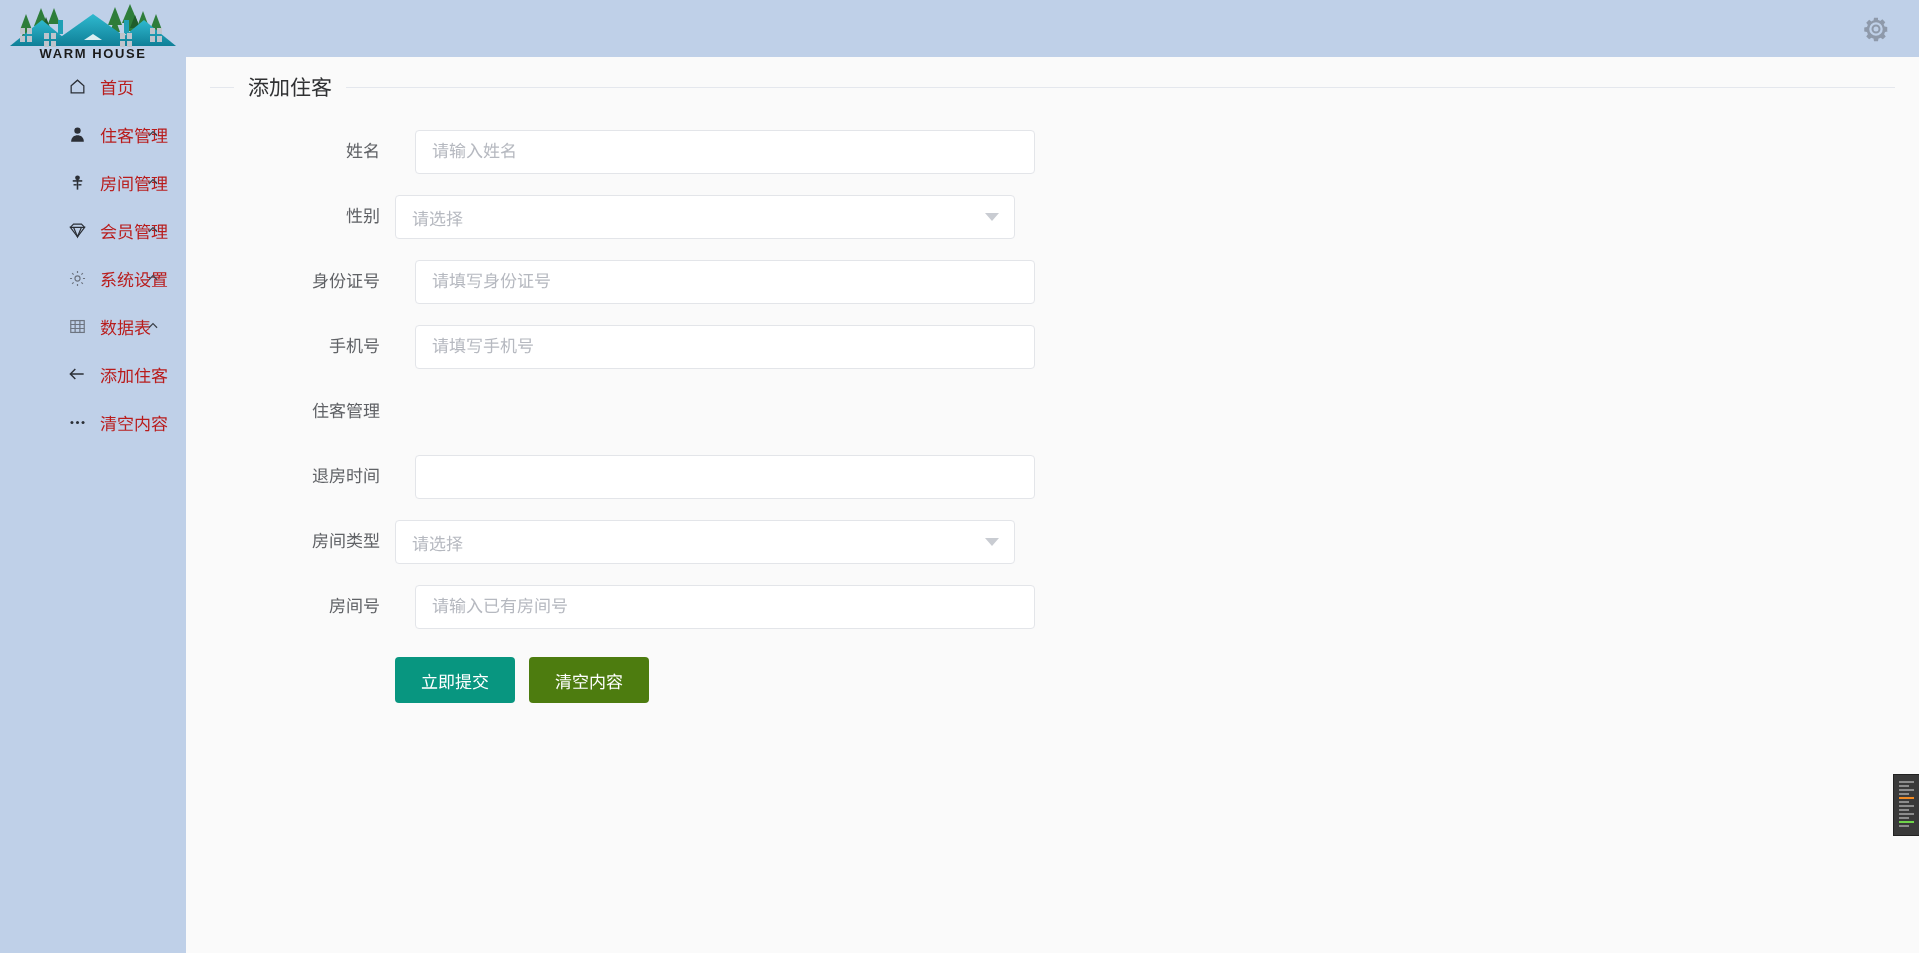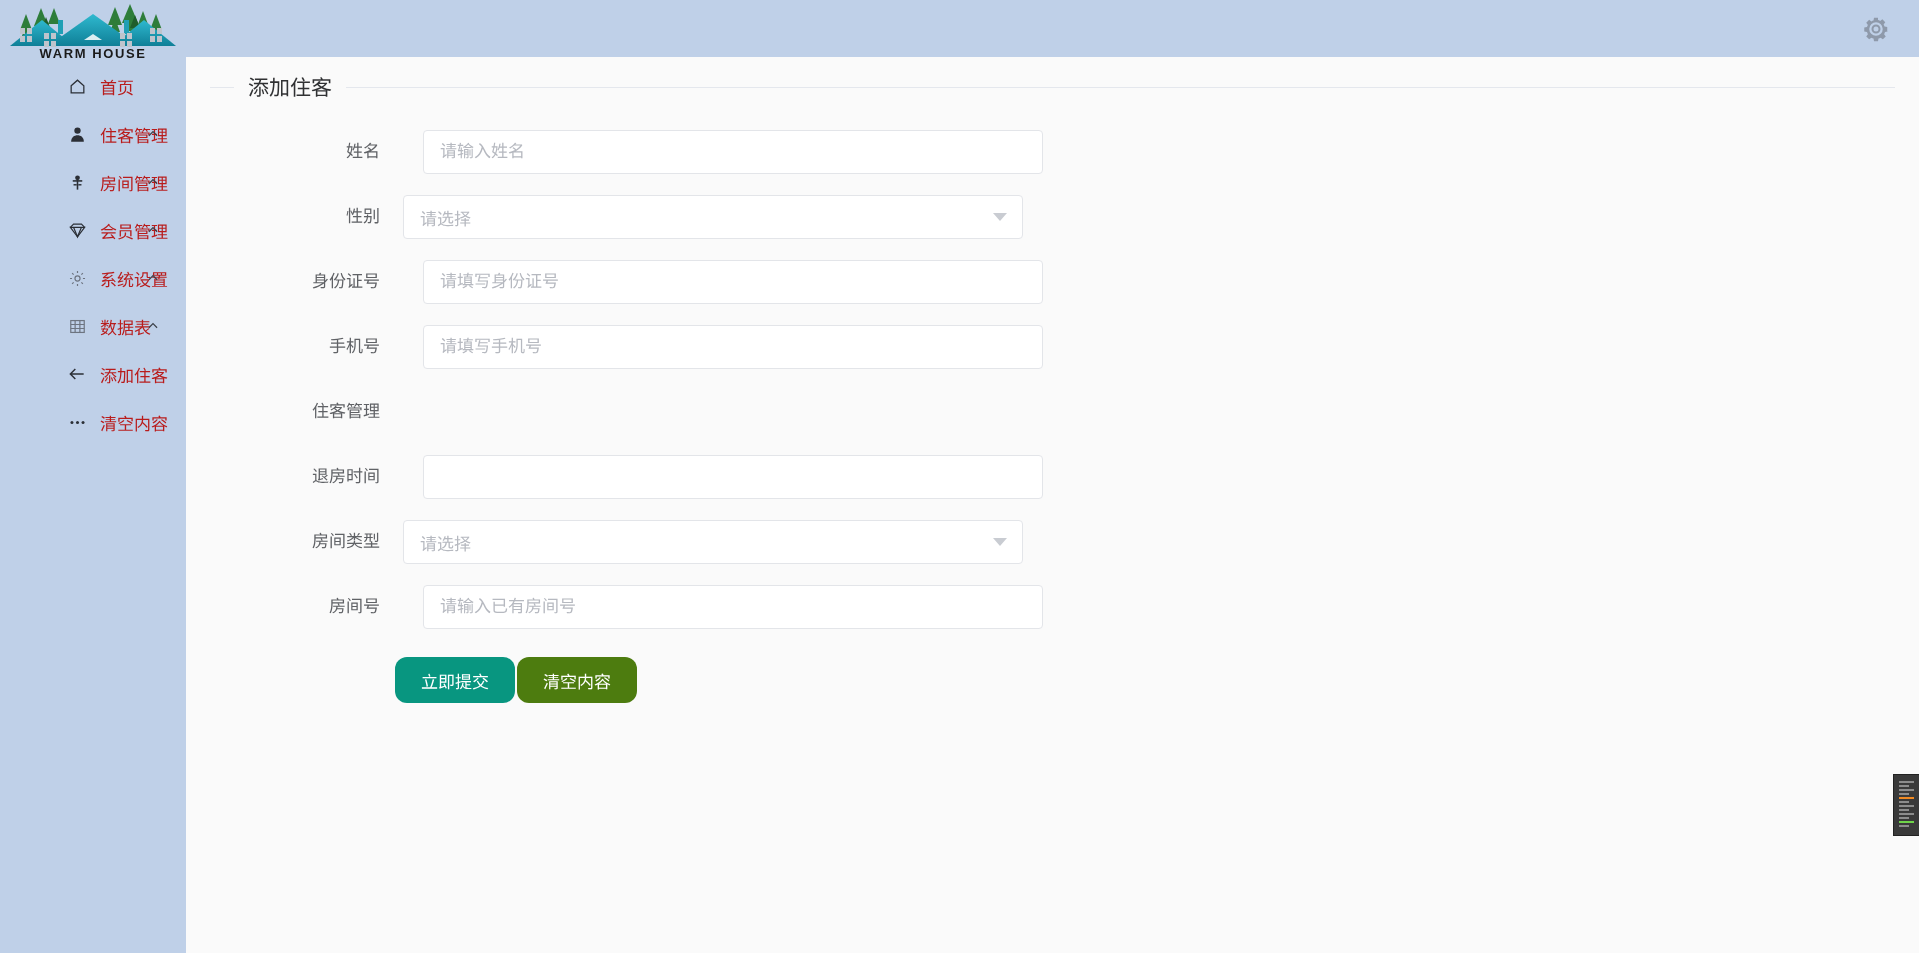--- a/index.html
+++ b/index.html
@@ -96,21 +96,20 @@
     white-space: nowrap;
   }
 
   .form { padding-top: 22px; }
 
   .form-row {
     display: flex;
     align-items: flex-start;
     margin-bottom: 21px;
     height: 44px;
-    gap: 8px;
   }
   .form-label {
     width: 185px;
     flex: 0 0 185px;
     text-align: right;
     padding-right: 15px;
     font-size: 17px;
     color: #606266;
     line-height: 44px;
     white-space: nowrap;
@@ -160,28 +159,28 @@
   }
 
   .btn-row {
     display: flex;
     align-items: center;
     margin-top: 28px;
     padding-left: 185px;
   }
   .btn {
     border: none;
-    border-radius: 12px;
+    border-radius: 4px;
     height: 46px;
     padding: 0 26px;
     font-size: 17px;
     color: #fff;
     cursor: pointer;
     font-family: "Liberation Sans", "DejaVu Sans", sans-serif;
-    margin-right: 2px;
+    margin-right: 14px;
   }
   .btn-submit { background: #089680; }
   .btn-reset  { background: #4d7c0f; }
 
   
   .minimap {
     position: absolute;
     right: 0px; top: 774px;
     width: 26px; height: 62px;
     background: #3a3a3a;

